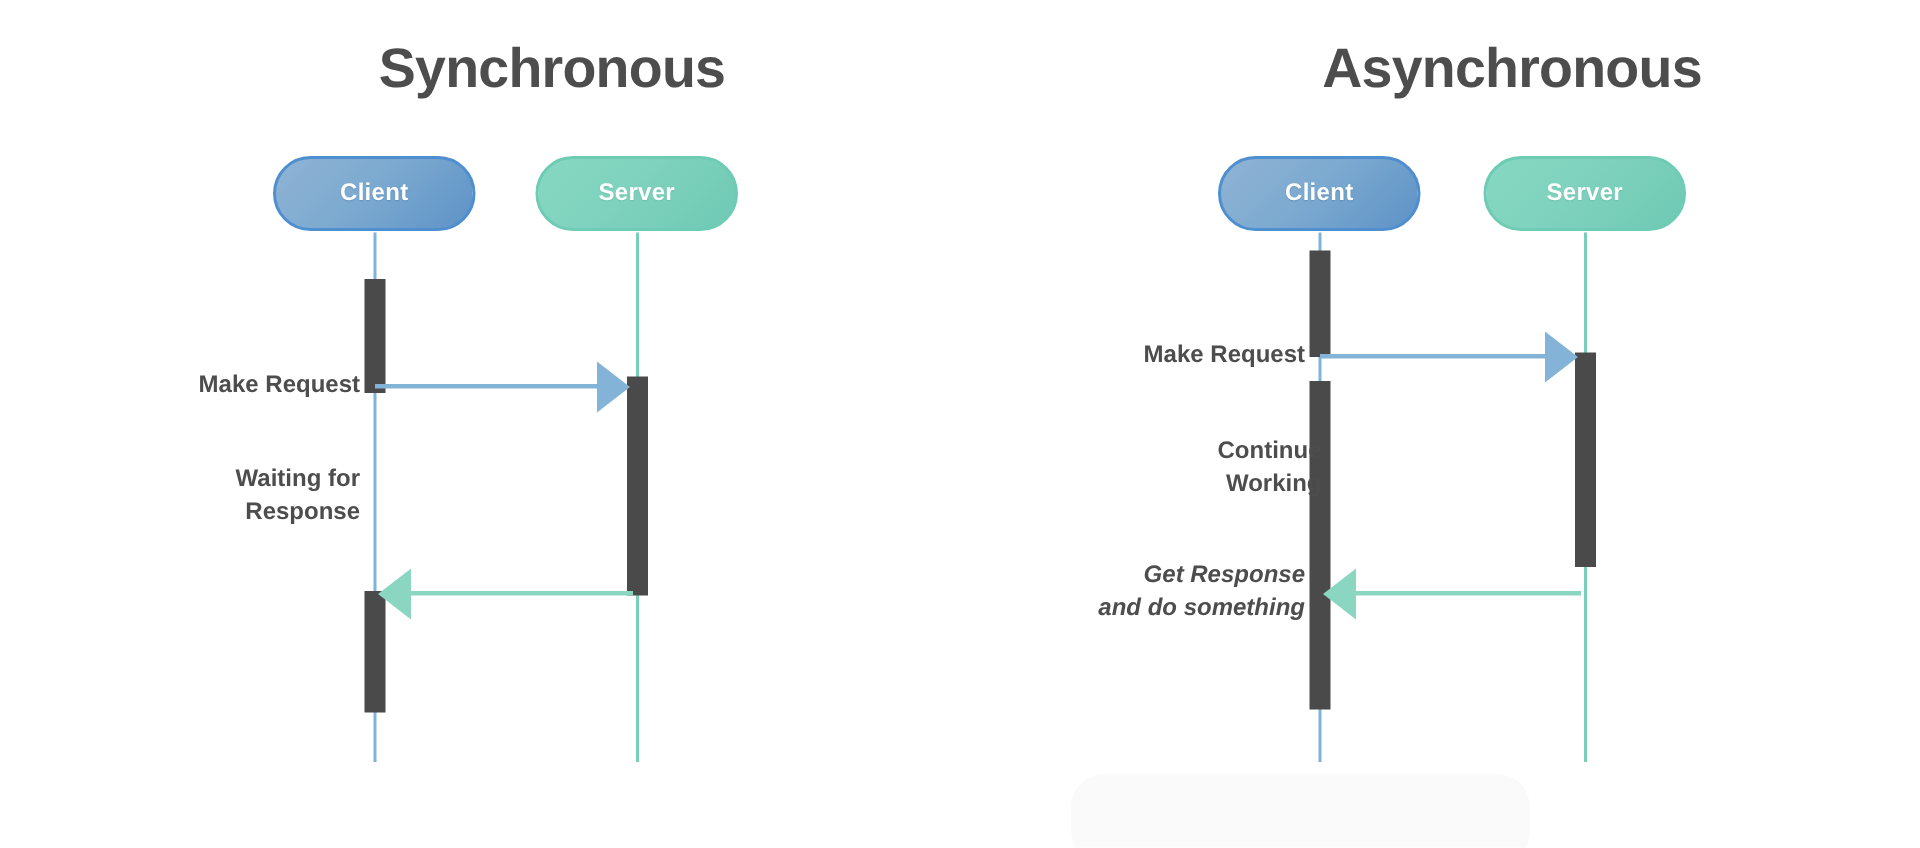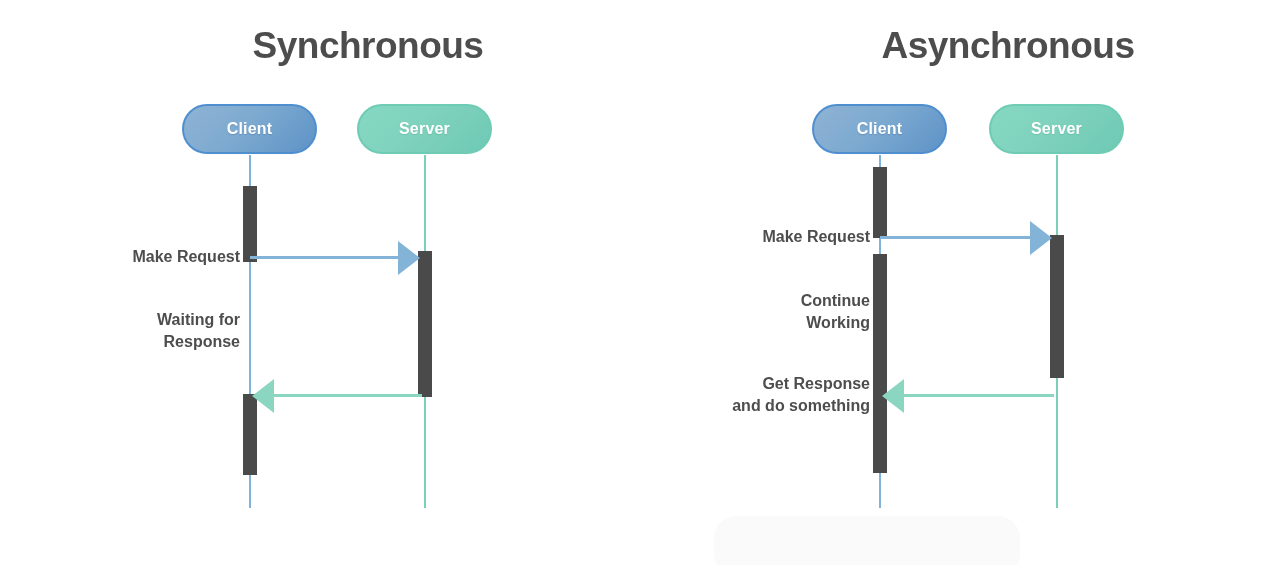--- a/index.html
+++ b/index.html
@@ -173,24 +173,24 @@
     </div>
 
     <div class="activation" style="left:233px; top:167px; height:71px;"></div>
     <div class="activation" style="left:233px; top:254px; height:219px;"></div>
     <div class="activation" style="left:410px; top:235px; height:143px;"></div>
 
     <div class="msg-line req" style="left:240px; top:236px; width:160px;"></div>
     <div class="arrowhead right" style="left:390px; top:221px;"></div>
     <div class="msg-label" style="left:10px; top:226px; width:220px;">Make Request</div>
 
-    <div class="msg-label" style="left:10px; top:290px; width:220px;">Continue
+    <div class="msg-label" style="left:21px; top:290px; width:220px;">Continue
 Working</div>
 
     <div class="msg-line res" style="left:262px; top:394px; width:152px;"></div>
     <div class="arrowhead left" style="left:242px; top:379px;"></div>
-    <div class="msg-label" style="left:0px; top:373px; width:230px;">Get Response
+    <div class="msg-label" style="left:0px; top:373px; width:230px;font-style:italic;">Get Response
 and do something</div>
   </div>
 
   <div class="ghost-card" style="left:714px; top:516px; width:306px; height:60px;"></div>
 
 </div>
 
 </body></html>

